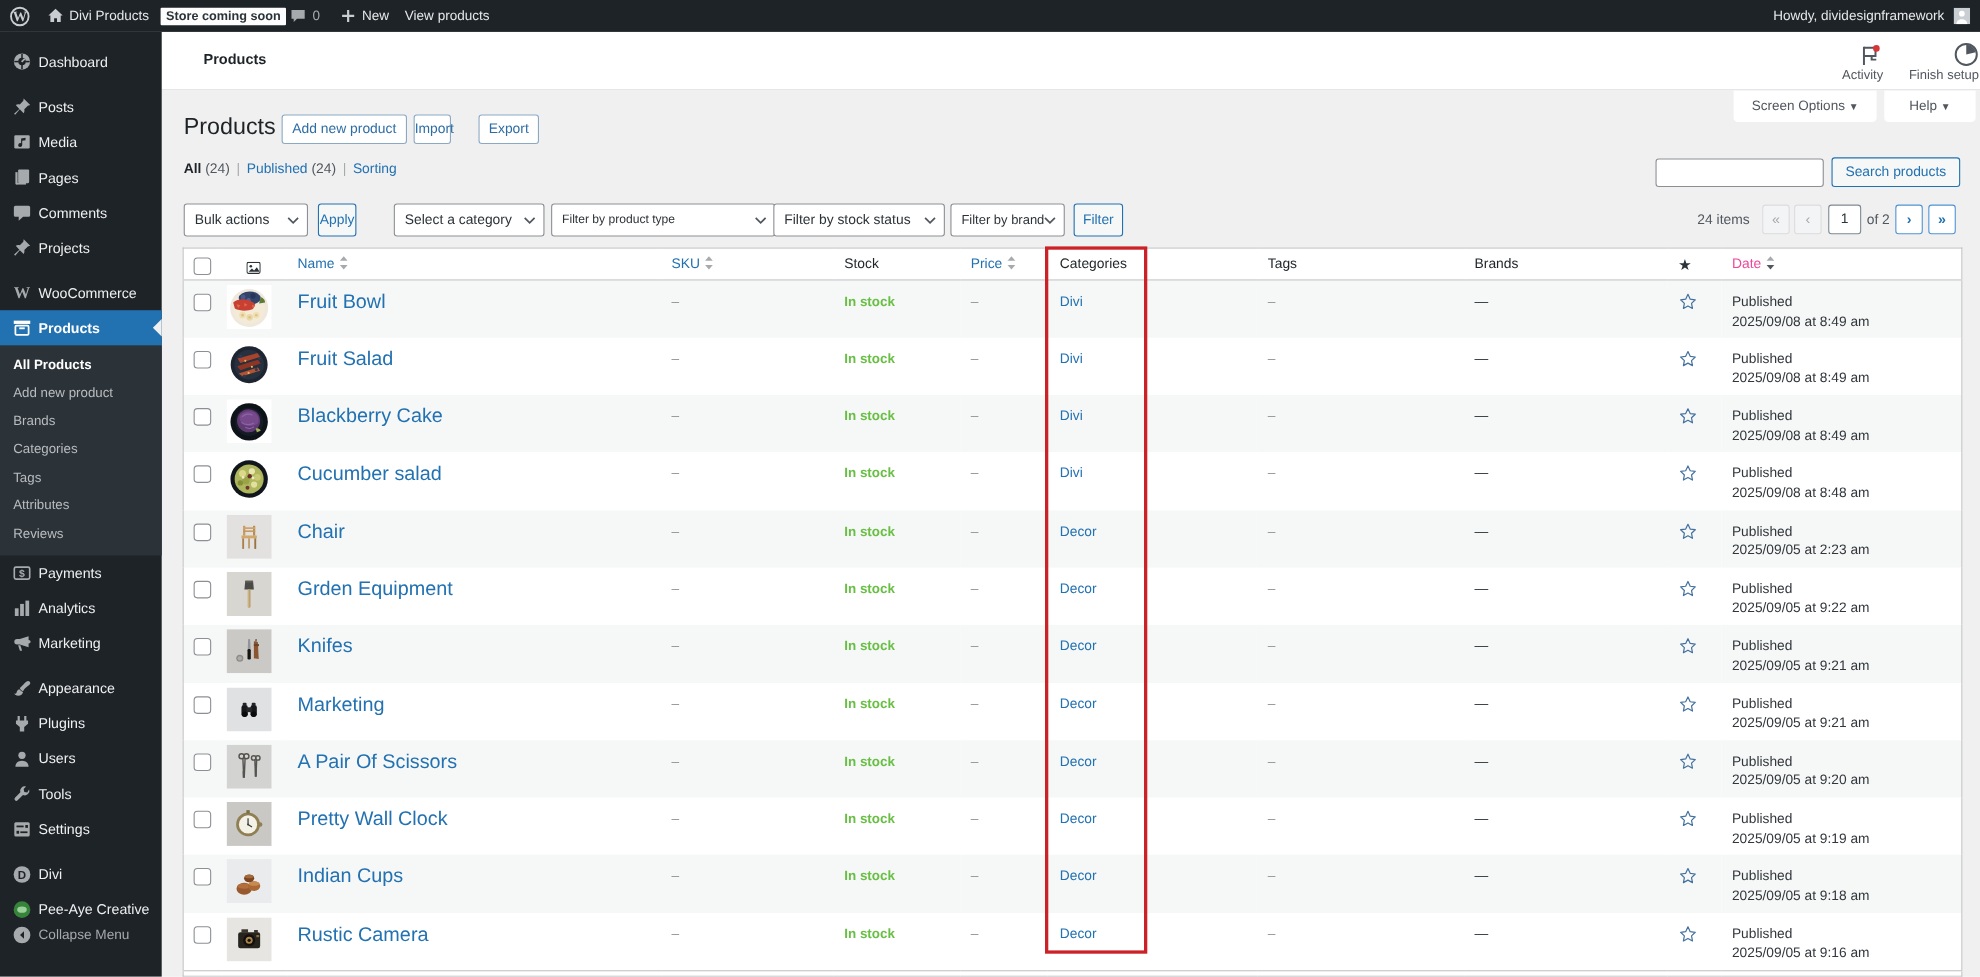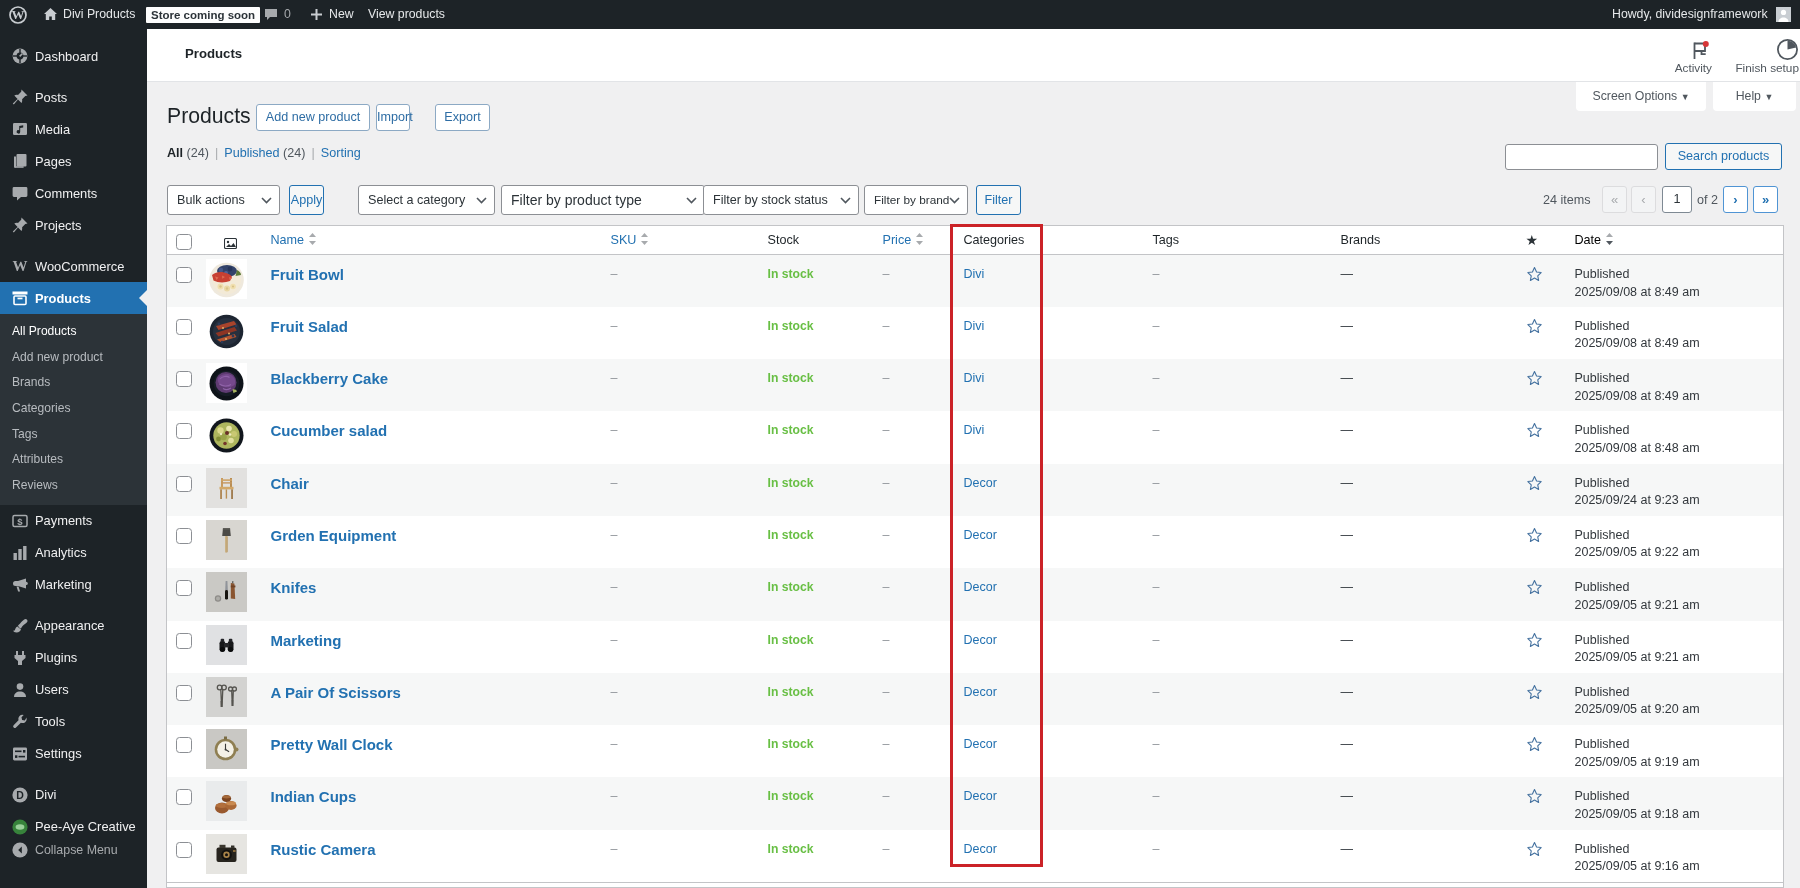--- a/index.html
+++ b/index.html
@@ -10,21 +10,21 @@
 .badge{display:inline-block;background:#fdfdfd;color:#2c3338;font-size:11.5px;font-weight:600;line-height:16px;padding:0 5px;border-radius:1px}
 
 #menu{position:absolute;left:0;top:29px;width:147px;height:859px;background:#1d2327;color:#f0f0f1;z-index:40}
 .mi{position:relative;height:32px;display:flex;align-items:center;font-size:12.9px;color:#f0f0f1}
 .mi .ic{width:18px;height:18px;margin:0 6px 0 11px;flex:none}
 .sep{height:9px}
 .mi.cur{background:#2271b1;color:#fff;font-weight:600}
 .mi.cur:after{content:"";position:absolute;right:0;top:50%;margin-top:-8px;border:8px solid transparent;border-right-color:#f0f0f1}
 #submenu{background:#2c3338;padding:5px 0 6px}
 .smi{height:25.7px;line-height:25.7px;padding-left:12px;font-size:12.1px;color:#b8bcc0}
-.smi.cur2{color:#fff;font-weight:400}
+.smi.cur2{color:#fff;font-weight:700}
 .dim{color:#a7aaad}
 
 #wchead{position:absolute;left:147px;top:29px;width:1653px;height:53px;background:#fff;border-bottom:1px solid #e2e4e7;z-index:5}
 #wchead .bc{position:absolute;left:38px;top:17px;font-size:13.2px;font-weight:600;color:#1d2327}
 .hicon{position:absolute;top:9px;text-align:right;color:#50575e;font-size:11.8px}
 .tab{position:absolute;background:#fff;border-radius:0 0 4px 4px;text-align:center;font-size:12.3px;color:#50575e;height:29px;line-height:29px;z-index:4}
 
 h1{position:absolute;left:167px;top:104px;font-size:21.2px;font-weight:400;color:#1d2327}
 .ptab{position:absolute;top:104px;height:27px;line-height:25px;background:#fff;border:1px solid #8ca9c4;border-radius:3px;color:#2e6da4;font-size:12.6px;text-align:center}
 .subsub{position:absolute;left:167px;top:146px;font-size:12.6px;color:#50575e}
@@ -42,21 +42,21 @@
 .pgb.dis{background:#f3f4f5;border:1px solid #dcdcde;color:#a7aaad}
 .pgb.act{background:#fff;border:1px solid #4f94d4;color:#2271b1;font-weight:600}
 .pgcur{position:absolute;left:1662px;top:186px;width:30px;height:27px;line-height:25px;background:#fff;border:1px solid #7e8993;border-radius:3px;text-align:center;font-size:12.6px;color:#2c3338}
 .ofn{position:absolute;left:1697px;top:193px;font-size:12.6px;color:#50575e}
 
 #tbl{position:absolute;left:166px;top:225px;width:1617px;border-collapse:collapse;background:#fff;border:1px solid #c3c4c7;table-layout:fixed}
 #tbl th{height:29px;font-size:12.6px;font-weight:400;color:#1d2327;text-align:left;padding:0 0 0 10px;border-bottom:1px solid #c3c4c7;white-space:nowrap}
 #tbl td{height:52.3px;vertical-align:top;padding:11px 0 0 10px;font-size:12.5px;color:#50575e;line-height:17.5px}
 #tbl tr.odd{background:#f6f7f7}
 #tbl a{color:#2271b1;text-decoration:none}
-#tbl .rowtitle{font-weight:700;font-size:15px}
+#tbl .rowtitle{font-weight:400;font-size:18px}
 #tbl td.ccb,#tbl th.ccb{padding:0 0 0 9px}
 #tbl td.cimg{padding:4px 0 0 5px}
 #tbl .instock{color:#68bf44;font-weight:700;font-size:12.2px}
 #tbl .dash{color:#8f9499}
 #tbl .mdash{color:#2c3338}
 #tbl tfoot th{border-bottom:none;border-top:1px solid #c3c4c7}
 .cb{width:16px;height:16px;background:#fff;border:1px solid #8c8f94;border-radius:3.5px;display:inline-block}
 th .cb{margin-top:6px}
 .sort{display:inline-block;vertical-align:middle;margin-left:4px}
 .thumb{width:41px;height:40px;display:block}
@@ -209,21 +209,21 @@
 <div class="ptab" style="left:435px;width:55px">Export</div>
 <div class="subsub"><b>All</b> (24)<span class="pp">|</span><a>Published</a> (24)<span class="pp">|</span><a>Sorting</a></div>
 <div class="sinput"></div>
 <div class="sbtn">Search products</div>
 <div class="sel" style="left:167px;width:113px;font-size:12.6px">Bulk actions<svg width="11" height="7" viewBox="0 0 11 7">
       <path d="M1 1l4.5 4.5L10 1" stroke="#50575e" stroke-width="1.6" fill="none"></path>
     </svg></div>
 <div class="sel" style="left:358px;width:137px;font-size:12.6px">Select a category<svg width="11" height="7" viewBox="0 0 11 7">
       <path d="M1 1l4.5 4.5L10 1" stroke="#50575e" stroke-width="1.6" fill="none"></path>
     </svg></div>
-<div class="sel" style="left:501px;width:204px;font-size:14px">Filter by product type<svg width="11" height="7" viewBox="0 0 11 7">
+<div class="sel" style="left:501px;width:204px;font-size:11px">Filter by product type<svg width="11" height="7" viewBox="0 0 11 7">
       <path d="M1 1l4.5 4.5L10 1" stroke="#50575e" stroke-width="1.6" fill="none"></path>
     </svg></div>
 <div class="sel" style="left:703px;width:156px;font-size:12.6px">Filter by stock status<svg width="11" height="7" viewBox="0 0 11 7">
       <path d="M1 1l4.5 4.5L10 1" stroke="#50575e" stroke-width="1.6" fill="none"></path>
     </svg></div>
 <div class="sel" style="left:864px;width:104px;font-size:11.8px">Filter by brand<svg width="11" height="7" viewBox="0 0 11 7">
       <path d="M1 1l4.5 4.5L10 1" stroke="#50575e" stroke-width="1.6" fill="none"></path>
     </svg></div>
 <div class="btn2" style="left:289px;width:35px">Apply</div>
 <div class="btn2" style="left:976px;width:45px">Filter</div>
@@ -266,21 +266,21 @@
             </svg></span></th>
         <th>Stock</th>
         <th><a style="color:#2271b1;text-decoration:none">Price</a><span class="sort"><svg width="9" height="14" viewBox="0 0 9 14">
               <path d="M4.5 1L8 5H1z" fill="#a7aaad"></path>
               <path d="M4.5 13L1 9h7z" fill="#a7aaad"></path>
             </svg></span></th>
         <th style="padding-left:12px">Categories</th>
         <th>Tags</th>
         <th>Brands</th>
         <th><span style="color:#2c3338;font-size:14px">★</span></th>
-        <th><a style="color:#000000;text-decoration:none">Date</a><span class="sort"><svg width="9" height="14" viewBox="0 0 9 14">
+        <th><a style="color:#ec4899;text-decoration:none">Date</a><span class="sort"><svg width="9" height="14" viewBox="0 0 9 14">
               <path d="M4.5 1L8 5H1z" fill="#a7aaad"></path>
               <path d="M4.5 13L1 9h7z" fill="#50575e"></path>
             </svg></span></th>
       </tr>
     </thead>
     <tbody>
       <tr class="odd">
         <td class="ccb" style="padding-top:12px"><span class="cb"></span></td>
         <td class="cimg">
           <svg class="thumb" width="41" height="40" viewBox="0 0 41 40">
@@ -433,21 +433,21 @@
         <td><span class="instock">In stock</span></td>
         <td><span class="dash">–</span></td>
         <td style="padding-left:12px"><a>Decor</a></td>
         <td><span class="dash">–</span></td>
         <td><span class="mdash">—</span></td>
         <td style="padding-top:11px"><svg width="17" height="16" viewBox="0 0 17 16">
             <path d="M8.5 1.6l2.05 4.35 4.6.6-3.4 3.25.87 4.6L8.5 12.1l-4.12 2.3.87-4.6-3.4-3.25 4.6-.6z" fill="none" stroke="#44719f" stroke-width="1.1" stroke-linejoin="round"></path>
           </svg></td>
         <td class="datecol">
           <div>Published</div>
-          <div>2025/09/24 at 9:23 am</div>
+          <div>2025/09/05 at 2:23 am</div>
         </td>
       </tr>
       <tr class="even">
         <td class="ccb" style="padding-top:12px"><span class="cb"></span></td>
         <td class="cimg">
           <svg class="thumb" width="41" height="40" viewBox="0 0 41 40">
             <rect width="41" height="40" fill="#d8d6d1"></rect>
             <path d="M17 8h7l.8 8h-8.6z" fill="#4b4a46"></path>
             <path d="M17 8h7l.15 1.6h-7.3z" fill="#5f5e59"></path>
             <rect x="19.3" y="16" width="2.5" height="16.5" rx="1.1" fill="#bda071"></rect>

